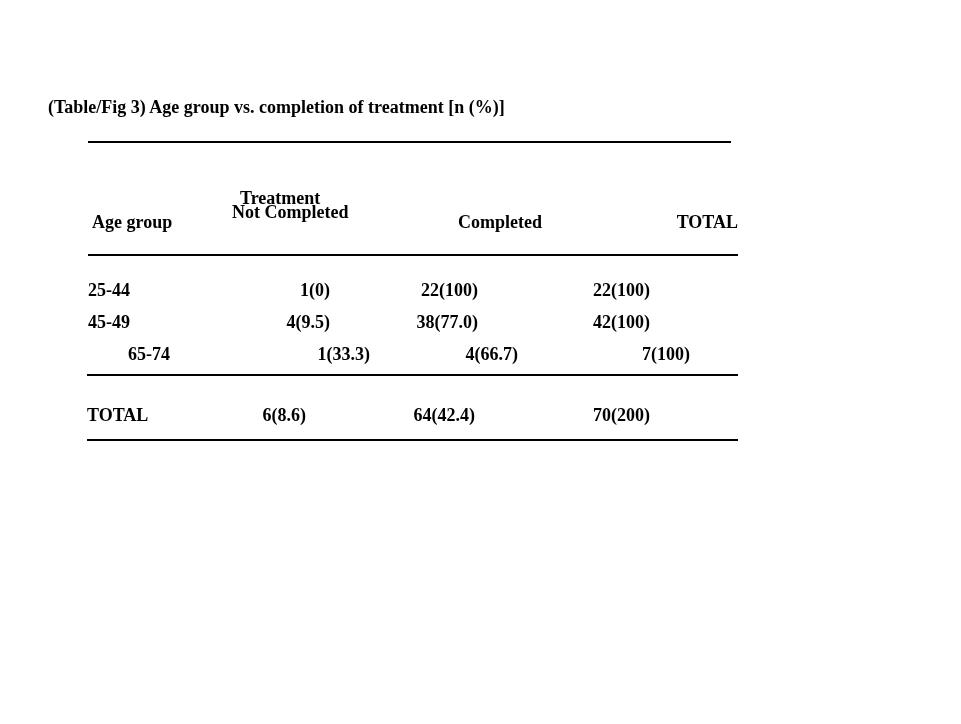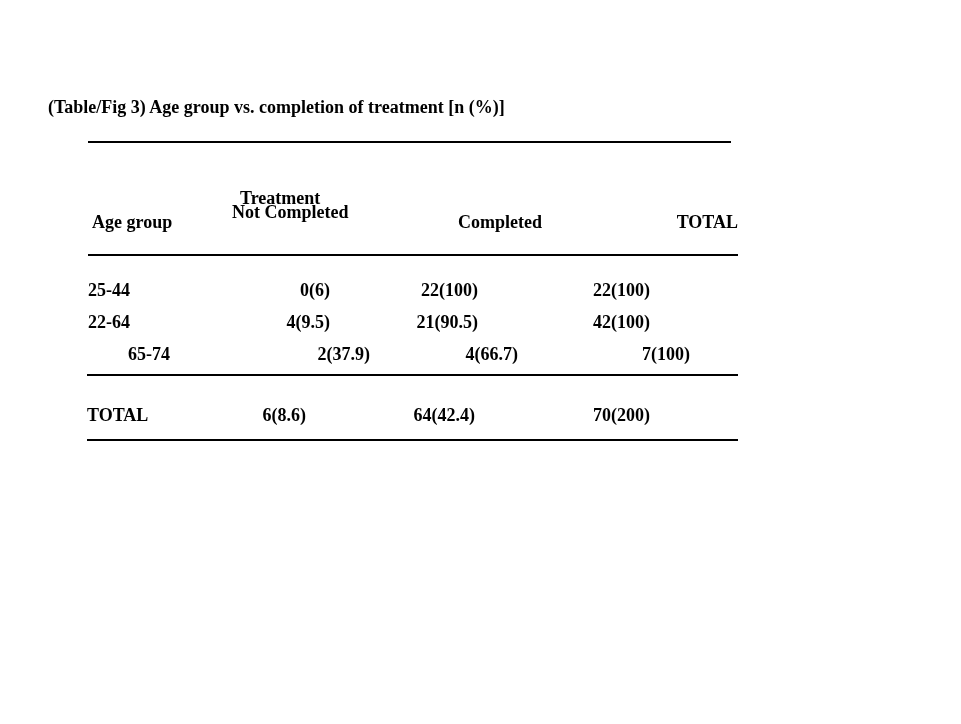--- a/index.html
+++ b/index.html
@@ -75,31 +75,31 @@
 <div id="grp-treatment" class="abs txt center">Treatment</div>
 
 <div id="col-age" class="abs txt">Age group</div>
 <div id="col-nc" class="abs txt">Not Completed</div>
 <div id="col-c" class="abs txt">Completed</div>
 <div id="col-total" class="abs txt right">TOTAL</div>
 
 <div id="rule-header" class="rule"></div>
 
 <div class="abs txt row0 c-label">25-44</div>
-<div class="abs txt right row0 c1">0(6)</div>
+<div class="abs txt right row0 c1">1(0)</div>
 <div class="abs txt right row0 c2">22(100)</div>
 <div class="abs txt right row0 c3">22(100)</div>
 
-<div class="abs txt row1 c-label">22-64</div>
+<div class="abs txt row1 c-label">45-49</div>
 <div class="abs txt right row1 c1">4(9.5)</div>
-<div class="abs txt right row1 c2">21(90.5)</div>
+<div class="abs txt right row1 c2">38(77.0)</div>
 <div class="abs txt right row1 c3">42(100)</div>
 
 <div class="abs txt row2 c-label">65-74</div>
-<div class="abs txt right row2 c1">2(37.9)</div>
+<div class="abs txt right row2 c1">1(33.3)</div>
 <div class="abs txt right row2 c2">4(66.7)</div>
 <div class="abs txt right row2 c3">7(100)</div>
 
 <div id="rule-body" class="rule"></div>
 
 <div class="abs txt rowT c-label">TOTAL</div>
 <div class="abs txt right rowT c1">6(8.6)</div>
 <div class="abs txt right rowT c2">64(42.4)</div>
 <div class="abs txt right rowT c3">70(200)</div>
 

